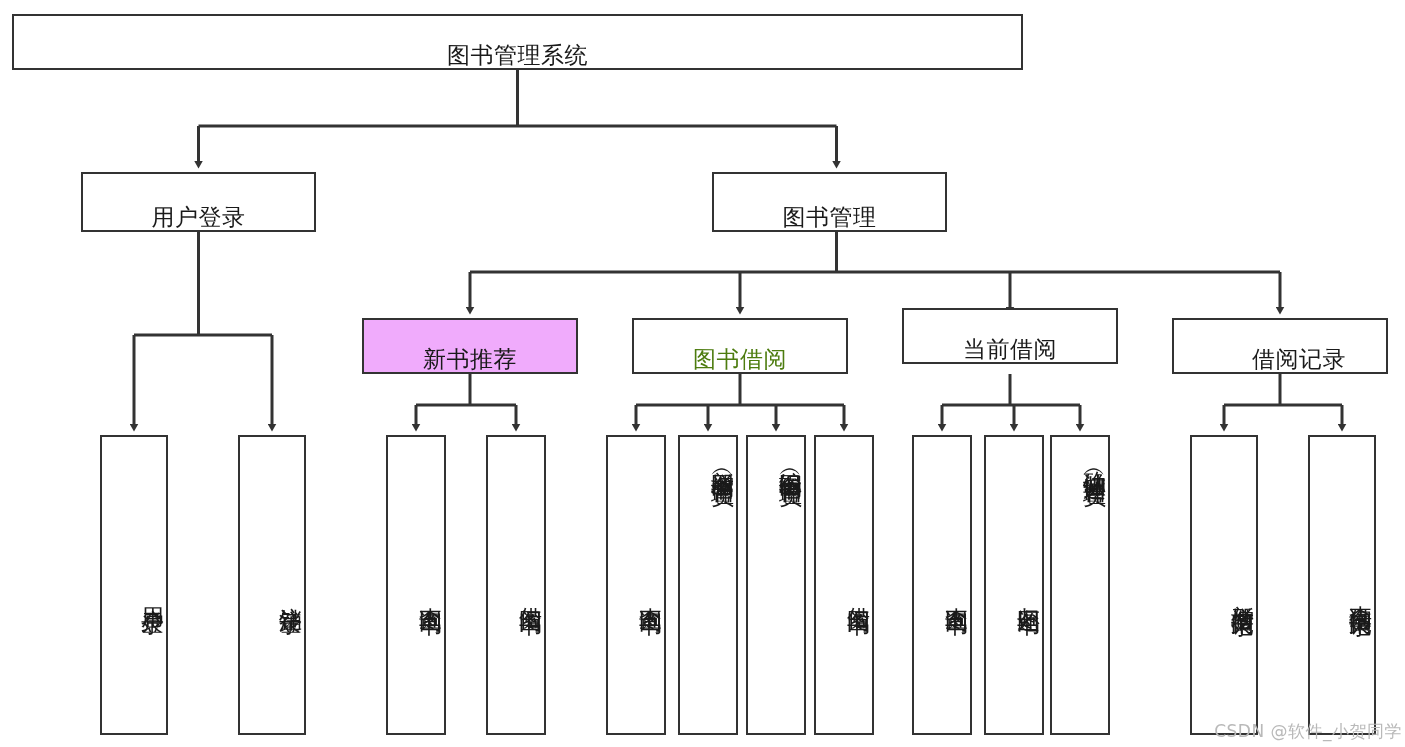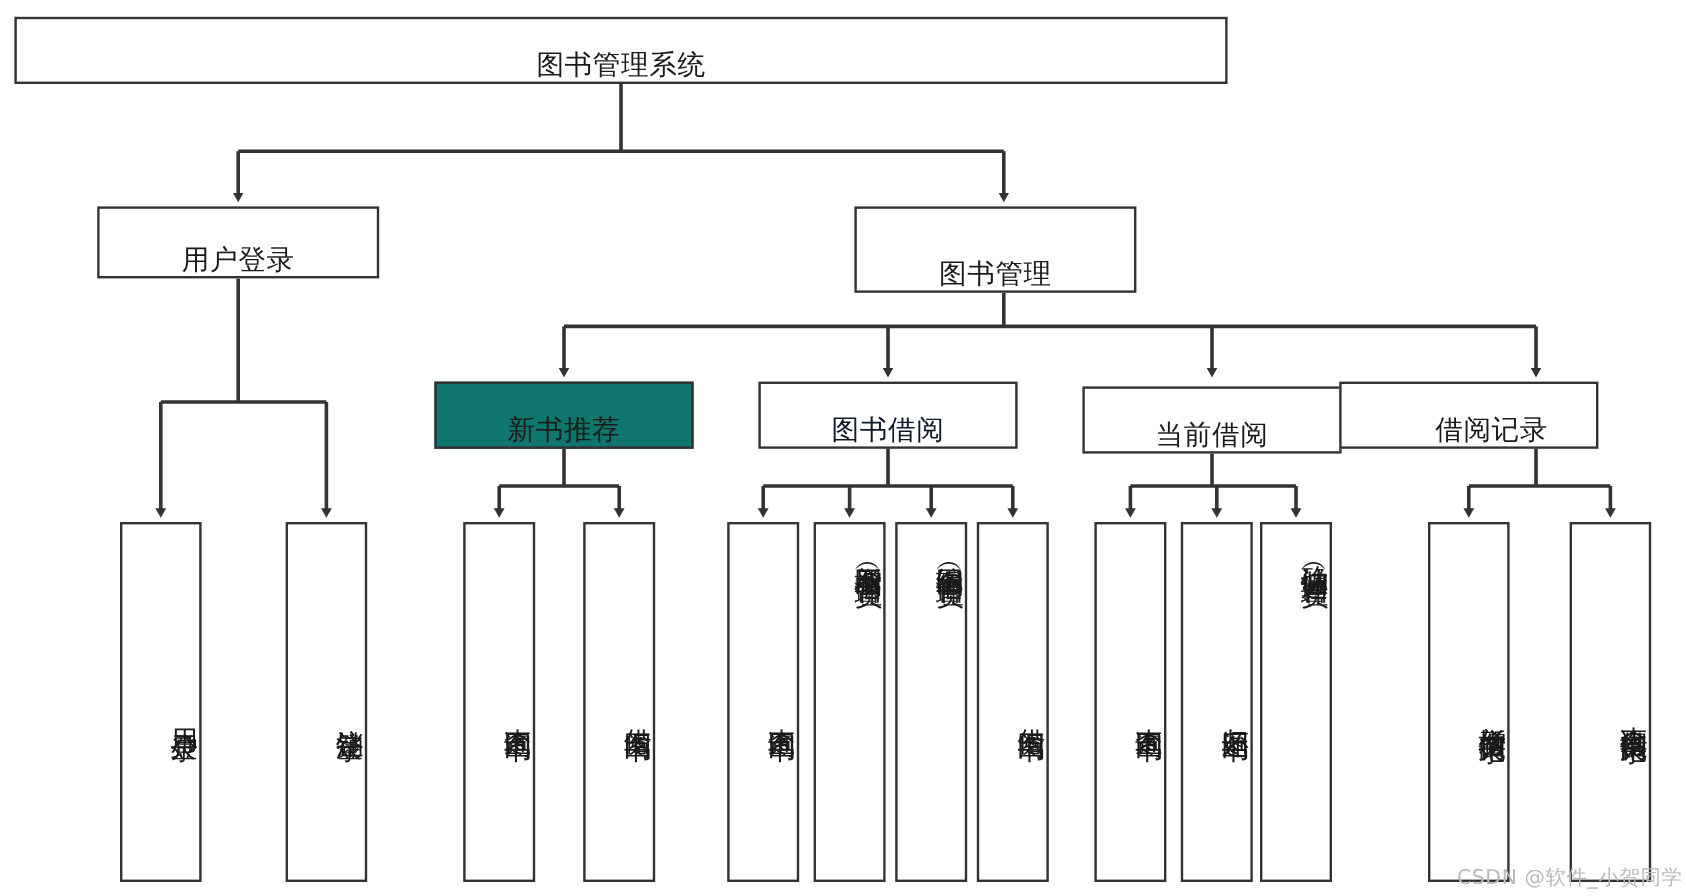--- a/index.html
+++ b/index.html
@@ -132,34 +132,34 @@
     </g>
   </svg>
 
   <div class="node node-h" style="left: 12px; top: 14px; width: 1011px; height: 56px; border-color: rgb(51, 51, 51); background: rgb(255, 255, 255); color: rgb(26, 26, 26);">
     <span>图书管理系统</span>
   </div>
 
   <div class="node node-h" style="left: 81px; top: 172px; width: 235px; height: 60px; border-color: rgb(51, 51, 51); background: rgb(255, 255, 255); color: rgb(26, 26, 26);">
     <span>用户登录</span>
   </div>
-  <div class="node node-h" style="left: 712px; top: 172px; width: 235px; height: 72px; border-color: rgb(51, 51, 51); background: rgb(255, 255, 255); color: rgb(26, 26, 26);">
+  <div class="node node-h" style="left: 712px; top: 172px; width: 235px; height: 60px; border-color: rgb(51, 51, 51); background: rgb(255, 255, 255); color: rgb(26, 26, 26);">
     <span>图书管理</span>
   </div>
 
-  <div class="node node-h" style="left: 362px; top: 318px; width: 216px; height: 56px; border-color: rgb(51, 51, 51); background: #0f766e; color: rgb(26, 26, 26);">
+  <div class="node node-h" style="left: 362px; top: 318px; width: 216px; height: 56px; border-color: rgb(51, 51, 51); background: #f0abfc; color: rgb(26, 26, 26);">
     <span>新书推荐</span>
   </div>
-  <div class="node node-h" style="left: 632px; top: 318px; width: 216px; height: 56px; border-color: rgb(51, 51, 51); background: rgb(255, 255, 255); color: #0f172a;">
+  <div class="node node-h" style="left: 632px; top: 318px; width: 216px; height: 56px; border-color: rgb(51, 51, 51); background: rgb(255, 255, 255); color: #4d7c0f; font-family: Liberation Serif, serif;">
     <span>图书借阅</span>
   </div>
-  <div class="node node-h" style="left: 902px; top: 322px; width: 216px; height: 56px; border-color: rgb(51, 51, 51); background: rgb(255, 255, 255); color: rgb(26, 26, 26);">
+  <div class="node node-h" style="left: 902px; top: 308px; width: 216px; height: 56px; border-color: rgb(51, 51, 51); background: rgb(255, 255, 255); color: rgb(26, 26, 26);">
     <span>当前借阅</span>
   </div>
-  <div class="node node-h" style="left: 1116px; top: 318px; width: 216px; height: 56px; border-color: rgb(51, 51, 51); background: rgb(255, 255, 255); color: rgb(26, 26, 26); padding-left: 38px;">
+  <div class="node node-h" style="left: 1172px; top: 318px; width: 216px; height: 56px; border-color: rgb(51, 51, 51); background: rgb(255, 255, 255); color: rgb(26, 26, 26); padding-left: 38px;">
     <span>借阅记录</span>
   </div>
 
   <div class="node node-v" style="left: 100px; top: 435px; width: 68px; height: 300px; border-color: rgb(51, 51, 51); background: rgb(255, 255, 255); color: rgb(26, 26, 26);">
     <span>用户登录</span>
   </div>
   <div class="node node-v" style="left: 238px; top: 435px; width: 68px; height: 300px; border-color: rgb(51, 51, 51); background: rgb(255, 255, 255); color: rgb(26, 26, 26);">
     <span>注销登录</span>
   </div>
   <div class="node node-v" style="left: 386px; top: 435px; width: 60px; height: 300px; border-color: rgb(51, 51, 51); background: rgb(255, 255, 255); color: rgb(26, 26, 26);">

